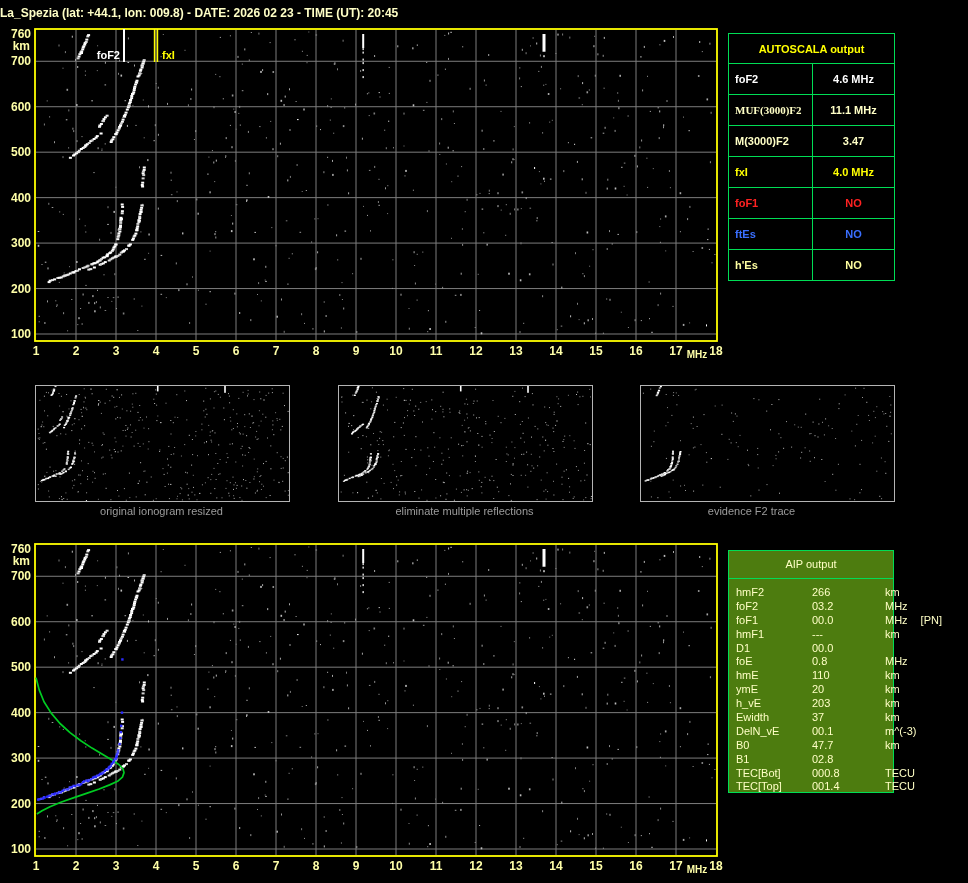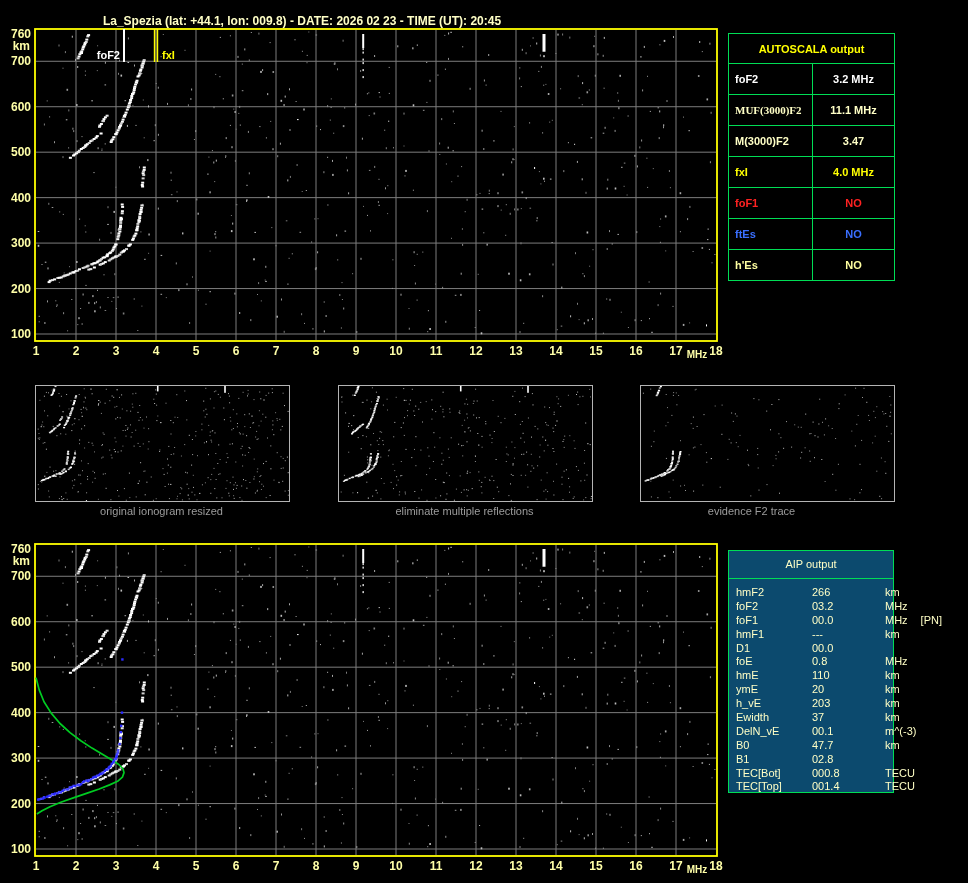--- a/index.html
+++ b/index.html
@@ -1,18 +1,18 @@
 <!DOCTYPE html>
 <html><head>
 <meta charset="utf-8">
 <style>
   html,body{margin:0;padding:0;background:#000;}
   body{position:relative;width:968px;height:883px;overflow:hidden;
        font-family:"Liberation Sans",sans-serif;}
-  #title{position:absolute;left:0;top:14px;width:604px;text-align:center;
+  #title{position:absolute;left:0;top:6px;width:604px;
          color:#ffffc6;font-size:12px;font-weight:bold;letter-spacing:0px;}
   svg{position:absolute;display:block;}
   #svg-top{left:0;top:25px;}
   #svg-bottom{left:0;top:540px;}
   svg text{font-family:"Liberation Sans",sans-serif;font-weight:bold;font-size:12px;fill:#ffffa8;}
   svg text.unit{font-size:10px;}
   svg text.mlbl-fof2{font-size:11px;fill:#ffffff;}
   svg text.mlbl-fxi{font-size:11px;fill:#ffff00;}
   .thumb{position:absolute;top:385px;width:253px;height:115px;border:1px solid #b4b4b4;background:#000;}
   .thumb svg{left:0;top:0;}
@@ -23,21 +23,21 @@
   
   .as-table{position:absolute;left:728px;top:33px;width:165px;background:#000;
             border:1px solid #00dd55;display:flex;flex-direction:column;
             font-size:11px;font-weight:bold;}
   .as-header{height:29px;display:flex;align-items:center;justify-content:center;color:#ffff00;}
   .as-row{height:30px;display:flex;border-top:1px solid #00dd55;}
   .as-label{width:84px;display:flex;align-items:center;padding-left:6px;
             border-right:1px solid #00dd55;box-sizing:border-box;}
   .as-value{flex:1;display:flex;align-items:center;justify-content:center;}
   
-  .aip{position:absolute;left:728px;top:550px;width:166px;height:243px;background:#0c4a6e;
+  .aip{position:absolute;left:728px;top:550px;width:166px;height:243px;background:#4d7c0f;
        border:1px solid #00dd55;color:#ffffc6;font-size:11px;box-sizing:border-box;}
   .aip-header{height:27px;line-height:27px;text-align:center;border-bottom:1px solid #00dd55;}
   .aip-body{padding:7px 0 0 7px;}
   .aip-row{display:grid;grid-template-columns:52px 30px auto;height:13.9px;line-height:13.5px;gap:24px;}
   .aip-value{white-space:nowrap;}
   .aip-unitwrap{padding-left:19px;white-space:nowrap;}
   .aip-note{margin-left:13px;}
 </style>
 </head>
 <body>
@@ -3038,21 +3038,21 @@
     <rect x="119.60000000000001" y="190.98365" width="2.4" height="2.4" fill="#2b2bff"></rect>
     <rect x="119.99999999999999" y="184.61995000000002" width="2.4" height="2.4" fill="#2b2bff"></rect>
     <rect x="120.8" y="171.43800000000002" width="2.4" height="2.4" fill="#2b2bff"></rect>
     <rect x="121.2" y="118.25565" width="2.4" height="2.4" fill="#2b2bff"></rect>
   </svg>
 
 <div class="as-table">
   <div class="as-header">AUTOSCALA output</div>
   <div class="as-row">
     <div class="as-label" style="color: rgb(255, 255, 255);">foF2</div>
-    <div class="as-value" style="color: rgb(255, 255, 255);">3.2 MHz</div>
+    <div class="as-value" style="color: rgb(255, 255, 255);">4.6 MHz</div>
   </div>
   <div class="as-row">
     <div class="as-label" style="color: rgb(255, 255, 198); font-family: Liberation Serif, serif;">MUF(3000)F2</div>
     <div class="as-value" style="color: rgb(255, 255, 198);">11.1 MHz</div>
   </div>
   <div class="as-row">
     <div class="as-label" style="color: rgb(255, 255, 198);">M(3000)F2</div>
     <div class="as-value" style="color: rgb(255, 255, 198);">3.47</div>
   </div>
   <div class="as-row">

